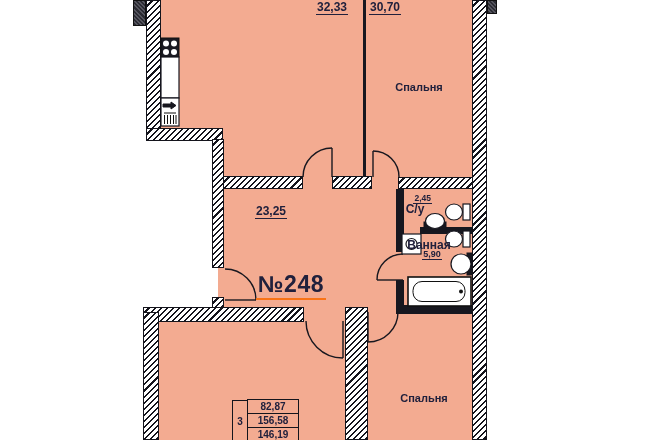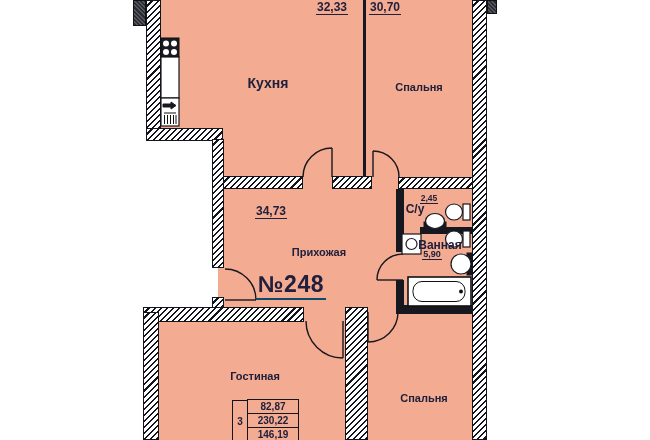--- a/index.html
+++ b/index.html
@@ -30,21 +30,21 @@
     text-align:center;white-space:nowrap;line-height:1.1;
   }
   .num span{border-bottom:1.5px solid #20203C;padding:0 1px;}
   .fs14{font-size:14px;}
   .fs135{font-size:11px;}
   .fs115{font-size:12px;}
   .fs10{font-size:12px;}
   .fs9{font-size:9px;}
   .fs85{font-size:8.5px;}
   .apt-num{font-size:23px;letter-spacing:0.5px;}
-  .apt-num span{border-bottom:2px solid #0c4a6e;padding:0 2px 1px 2px;}
+  .apt-num span{border-bottom:2px solid #f97316;padding:0 2px 1px 2px;}
   
   .stamp{
     position:absolute;left:232px;top:400px;display:flex;
     color:var(--label-text,#20203C);font-weight:bold;font-size:10px;
   }
   .stamp .cell{
     border:1px solid #14141c;box-sizing:border-box;display:flex;
     align-items:center;justify-content:center;background:transparent;
   }
   .stamp .col-rooms{width:16px;height:43px;}
@@ -162,34 +162,31 @@
 
     <g>
       <rect x="408" y="277" width="63" height="29" fill="#fff" stroke="#111" stroke-width="1.6"></rect>
       <rect x="413" y="281.5" width="52" height="20" rx="9" fill="#fff" stroke="#111"></rect>
       <circle cx="461" cy="291.5" r="2" fill="#111"></circle>
     </g>
   </svg>
 
   <div class="lbl num fs10" style="left:313px;top:1px;width:38px;"><span>32,33</span></div>
   <div class="lbl num fs10" style="left:366px;top:1px;width:38px;"><span>30,70</span></div>
-  <div class="lbl fs14" style="left:228px;top:76px;width:80px;">Кухня</div>
   <div class="lbl fs135" style="left:381px;top:81px;width:76px;">Спальня</div>
-  <div class="lbl num fs10" style="left:252px;top:205px;width:38px;"><span>34,73</span></div>
-  <div class="lbl fs135" style="left:280px;top:246px;width:78px;">Прихожая</div>
+  <div class="lbl num fs10" style="left:252px;top:205px;width:38px;"><span>23,25</span></div>
   <div class="lbl apt-num" style="left:252px;top:272px;width:78px;"><span>№248</span></div>
-  <div class="lbl num fs85" style="left:414px;top:194px;width:30px;"><span>2,45</span></div>
+  <div class="lbl num fs85" style="left:402px;top:194px;width:30px;text-align:right;"><span>2,45</span></div>
   <div class="lbl fs115" style="left:400px;top:203px;width:30px;">С/у</div>
-  <div class="lbl fs115" style="left:410px;top:239px;width:60px;">Ванная</div>
+  <div class="lbl fs115" style="left:399px;top:239px;width:60px;">Ванная</div>
   <div class="lbl num fs9" style="left:416px;top:250px;width:32px;"><span>5,90</span></div>
-  <div class="lbl fs135" style="left:215px;top:370px;width:80px;">Гостиная</div>
   <div class="lbl fs135" style="left:385px;top:392px;width:78px;">Спальня</div>
 
   <div class="stamp">
     <div class="cell col-rooms">3</div>
     <div class="col-areas">
       <div class="cell">82,87</div>
-      <div class="cell">230,22</div>
+      <div class="cell">156,58</div>
       <div class="cell">146,19</div>
     </div>
   </div>
 
 </div>
 
 </body></html>

